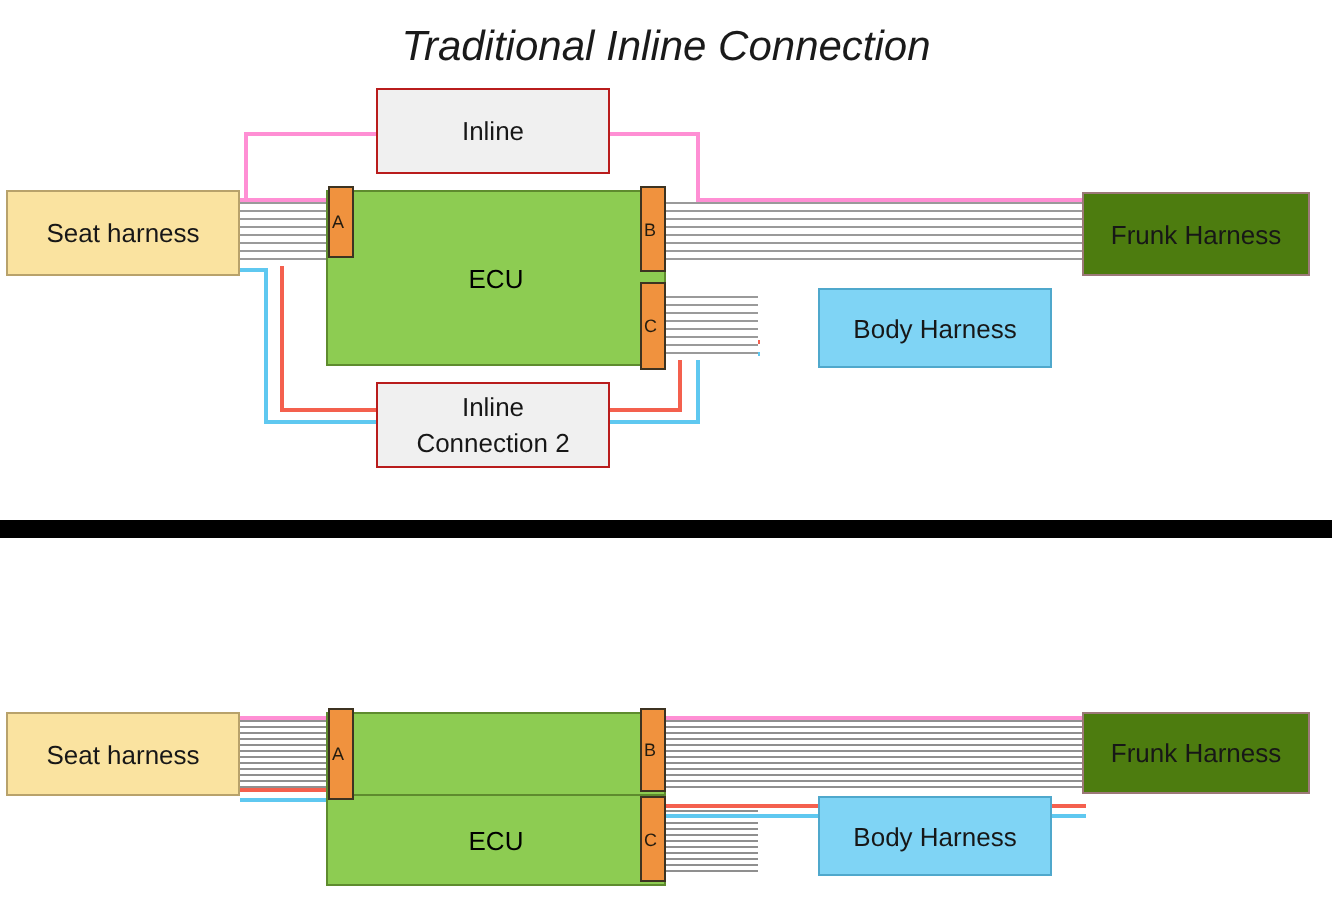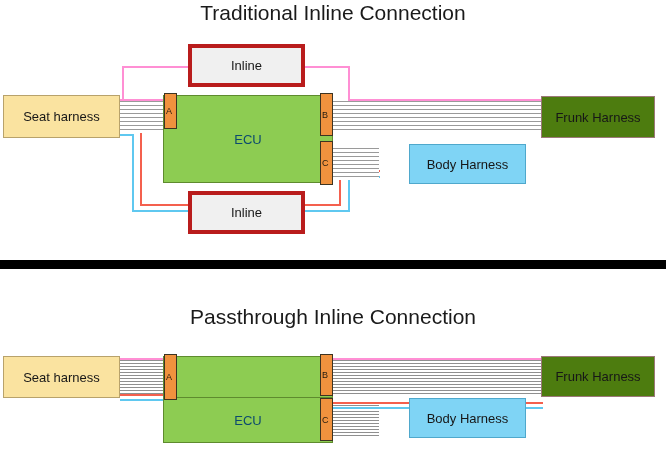--- a/index.html
+++ b/index.html
@@ -4,34 +4,34 @@
 <style>
   html,body{margin:0;padding:0;background:#ffffff;}
   body{width:666px;height:450px;overflow:hidden;font-family:"Liberation Sans",sans-serif;}
   .stage{position:relative;width:666px;height:450px;background:#ffffff;}
 
   .title{
     position:absolute;left:0;width:666px;text-align:center;
     font-size:21px;color:#1a1a1a;font-family:"Liberation Sans",sans-serif;
     letter-spacing:0px;white-space:nowrap;
   }
-  #title-top{top:1px;}
+  #title-top{top:12px;font-style:italic;}
   #title-bottom{top:305px;}
 
   .divider{position:absolute;left:0;width:666px;height:9px;background:#000000;}
 
   .box{position:absolute;box-sizing:border-box;display:flex;align-items:center;
        justify-content:center;font-size:13px;color:#171717;
        font-family:"Liberation Sans",sans-serif;white-space:nowrap;}
 
   .box-seat{background:#FAE3A0;border:1px solid #B8A26B;}
   .box-frunk{background:#4d7c0f;border:1px solid #9C7878;}
   .box-body{background:#7FD4F5;border:1px solid #4FA8CC;margin-left:33px;}
   .box-ecu{background:#8DCC52;border:1px solid #5E8B2E;}
-  .box-inline{background:#F0F0F0;border:4px solid #b91c1c;line-height:1.35;
+  .box-inline{background:#F0F0F0;border:1px solid #b91c1c;line-height:1.35;
               flex-direction:column;text-align:right;}
 
   .conn{position:absolute;box-sizing:border-box;background:#F0923E;
         border:1.5px solid #3d3321;display:flex;align-items:center;
         justify-content:flex-start;padding-left:1px;
         font-size:9px;color:#231c10;font-family:"Liberation Sans",sans-serif;}
 
   
   .bundle{position:absolute;
     background:repeating-linear-gradient(to bottom,
@@ -41,21 +41,21 @@
       #8f8f8f 0px,#8f8f8f 1px, #ffffff 1px,#ffffff 3px);}
 
   .wire{position:absolute;}
   .wire.h{height:2px;}
   .wire.v{width:2px;}
   .pink{background:#FF8FD4;}
   .red{background:#F4604E;}
   .blue{background:#5FC8F0;}
   .green-w{background:#6FA83A;}
 
-  .ecu-label{position:absolute;font-size:13px;color:#0c4a6e;
+  .ecu-label{position:absolute;font-size:13px;color:#000000;
              font-family:"Liberation Sans",sans-serif;}
 </style>
 </head>
 <body>
 
 <div class="stage">
 
   <div class="title" id="title-top">Traditional Inline Connection</div>
 
   <div class="wire v pink" style="left:122px;top:67px;height:33px;"></div>
@@ -108,25 +108,25 @@
   <div class="conn" style="left:320px;top:141px;width:13px;height:44px;">
     <span>C</span>
   </div>
 
   <div class="box box-inline" style="left:188px;top:44px;width:117px;height:43px;">
     <span>Inline</span>
   </div>
 
   <div class="box box-inline" style="left:188px;top:191px;width:117px;height:43px;">
     <span>Inline</span>
+    <span>Connection 2</span>
   </div>
 
   <div class="divider" style="top:260px;"></div>
 
-  <div class="title" id="title-bottom">Passthrough Inline Connection</div>
 
   <div class="bundle dense" style="left:120px;top:360px;width:48px;height:36px;"></div>
   <div class="bundle dense" style="left:331px;top:360px;width:212px;height:36px;"></div>
   <div class="bundle dense" style="left:331px;top:402px;width:48px;height:34px;"></div>
 
   <div class="wire h pink" style="left:120px;top:358px;width:423px;"></div>
 
   <div class="wire h green-w" style="left:168px;top:361px;width:160px;"></div>
 
   <div class="wire h red" style="left:120px;top:394px;width:185px;"></div>

